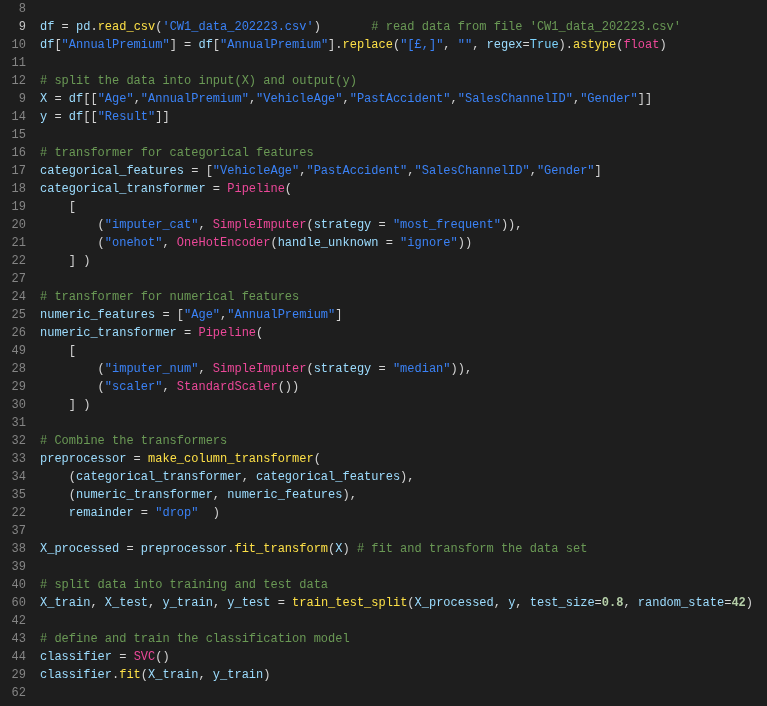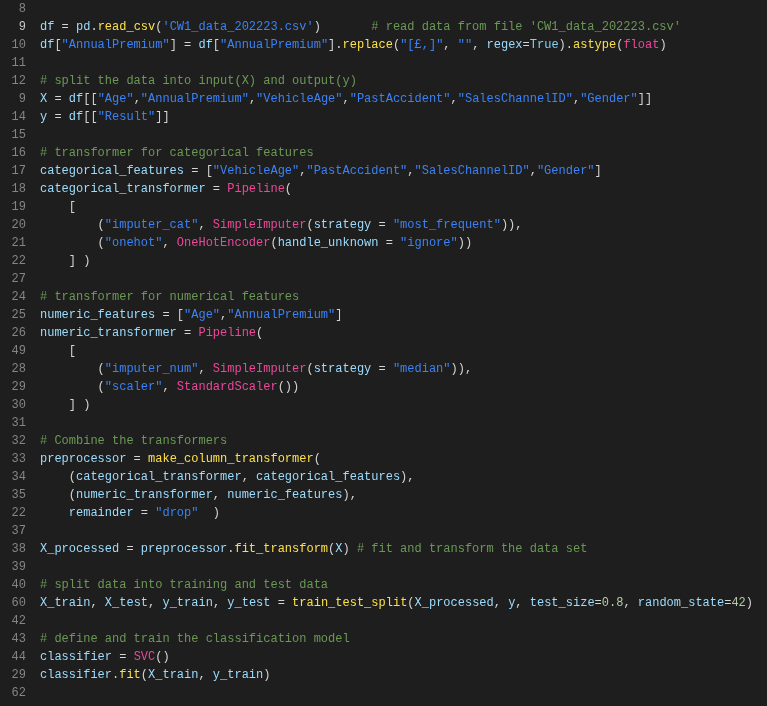--- a/index.html
+++ b/index.html
@@ -41,21 +41,21 @@
       height: 18px;
     }
     .gutter-line.active {
       color: #c6c6c6;
     }
     .c-var { color: #9cdcfe; }
     .c-func { color: #fde047; }
     .c-class { color: #ec4899; }
     .c-string { color: #3b82f6; }
     .c-comment { color: #6a9955; }
-    .c-num { color: #b5cea8; }
+    .c-num { color: #b5cea8; font-weight: bold; }
     .c-const { color: #7dd3fc; font-family: Liberation Mono, monospace; }
   </style>
 </head>
 <body>
 
 <div class="editor">
   <div class="gutter" id="gutter">
       <div class="gutter-line">8</div>
       <div class="gutter-line active">9</div>
       <div class="gutter-line">10</div>

